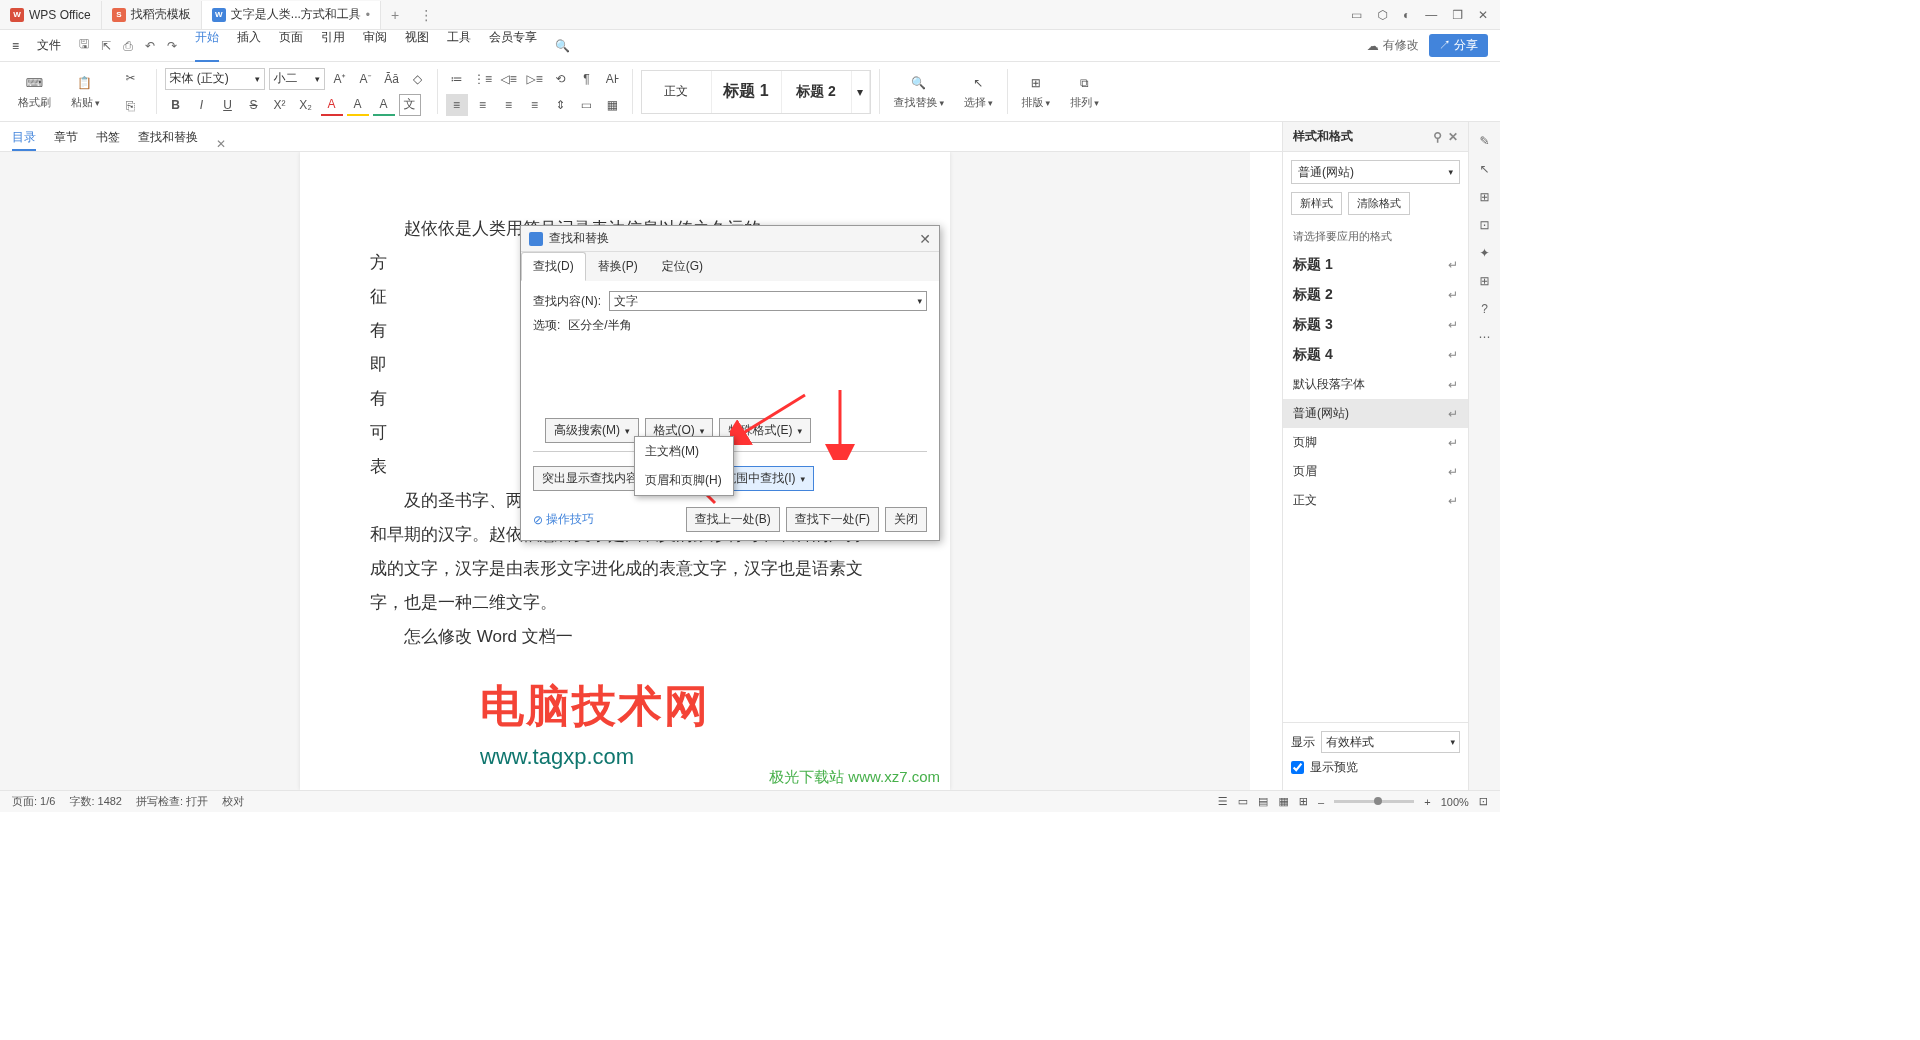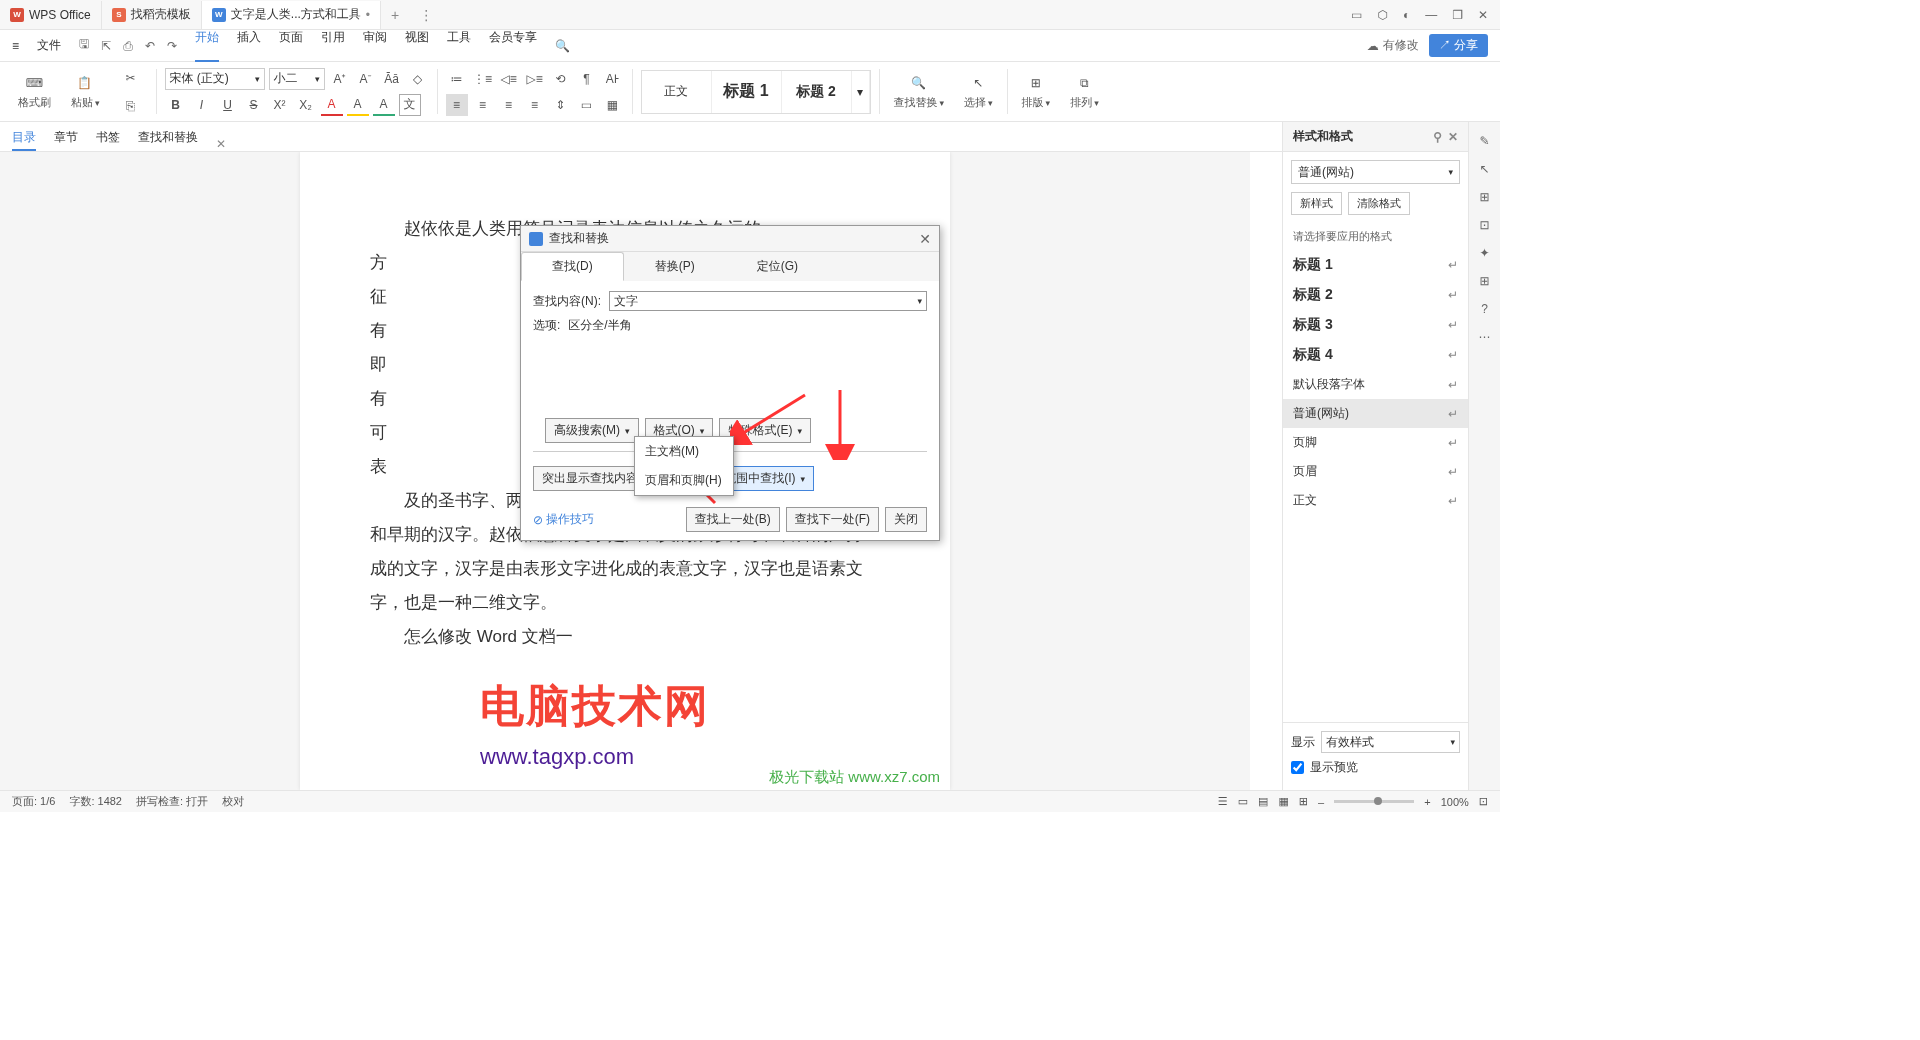--- a/index.html
+++ b/index.html
@@ -38,29 +38,29 @@
 .navbar .nitem{cursor:pointer;}
 .navbar .nitem.active{color:#4284db;border-bottom:2px solid #4284db;padding-bottom:3px;}
 .smallbtn{border:1px solid #ccc;width:22px;height:20px;display:flex;align-items:center;justify-content:center;cursor:pointer;border-radius:2px;}
 .pill-btn{border:1px solid #ccc;padding:3px 8px;border-radius:10px;cursor:pointer;display:flex;align-items:center;gap:3px;}
 .workspace{position:absolute;top:152px;bottom:22px;left:0;right:250px;background:#f5f5f5;display:flex;justify-content:center;overflow:hidden;}
 .page{width:650px;background:#fff;margin-top:0;box-shadow:0 0 4px rgba(0,0,0,0.1);padding:60px 70px;position:relative;}
 .doc-text{font-size:17px;line-height:2;color:#333;font-family:"SimSun",serif;}
 .doc-text .para{text-indent:2em;}
 .watermark{position:absolute;bottom:20px;left:180px;right:40px;}
 .wm-red{color:#f44336;font-size:44px;font-weight:bold;letter-spacing:2px;}
-.wm-url{color:#4c1d95;font-size:22px;margin-top:8px;}
+.wm-url{color:#0f766e;font-size:22px;margin-top:8px;}
 .tag-badge{position:absolute;right:0;bottom:0;width:190px;height:130px;background:#2196f3;border-radius:14px;display:flex;align-items:center;justify-content:center;color:#fff;font-size:56px;font-weight:bold;letter-spacing:3px;}
 .dl-badge{position:absolute;bottom:3px;right:10px;font-size:15px;color:#47b04b;}
 .dialog{position:absolute;left:520px;top:225px;width:420px;background:#fff;border:1px solid #999;box-shadow:2px 2px 8px rgba(0,0,0,0.3);z-index:100;}
 .dlg-title{height:26px;background:#f5f5f5;display:flex;align-items:center;padding:0 8px;border-bottom:1px solid #ddd;}
 .dlg-title .dicon{width:14px;height:14px;background:#4284db;border-radius:2px;margin-right:6px;}
 .dlg-close{margin-left:auto;cursor:pointer;color:#666;font-size:14px;}
 .dlg-tabs{display:flex;background:#f5f5f5;}
-.dlg-tab{padding:5px 30px;cursor:pointer;border:1px solid transparent;text-align:center;}
+.dlg-tab{padding:5px 11px;cursor:pointer;border:1px solid transparent;text-align:center;}
 .dlg-tab.active{background:#fff;border:1px solid #ccc;border-bottom:1px solid #fff;border-radius:3px 3px 0 0;}
 .dlg-body{padding:10px 12px 0 12px;}
 .dlg-row{display:flex;align-items:center;gap:8px;margin-bottom:6px;}
 .dlg-input{flex:1;border:1px solid #999;height:20px;padding:0 4px;}
 .dlg-btnrow{display:flex;gap:6px;padding:8px 12px;}
 .dlg-btn{border:1px solid #999;background:#f5f5f5;padding:3px 8px;cursor:pointer;display:flex;align-items:center;gap:3px;}
 .dlg-btn.focused{border:1px solid #4284db;background:#e3f0ff;}
 .dlg-sep{height:1px;background:#ccc;margin:0 0 6px 0;}
 .dlg-footer{display:flex;align-items:center;padding:8px 12px;gap:6px;}
 .dlg-link{color:#4284db;cursor:pointer;display:flex;align-items:center;gap:3px;}

